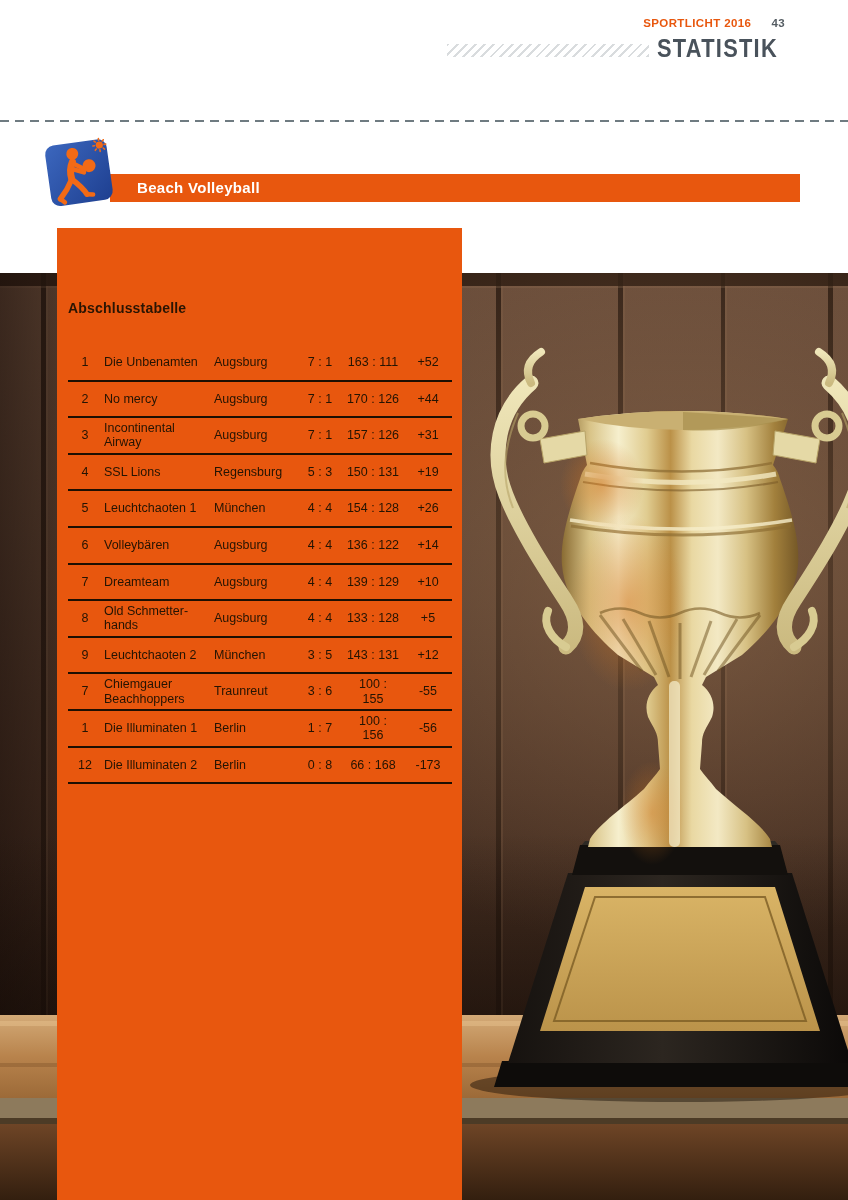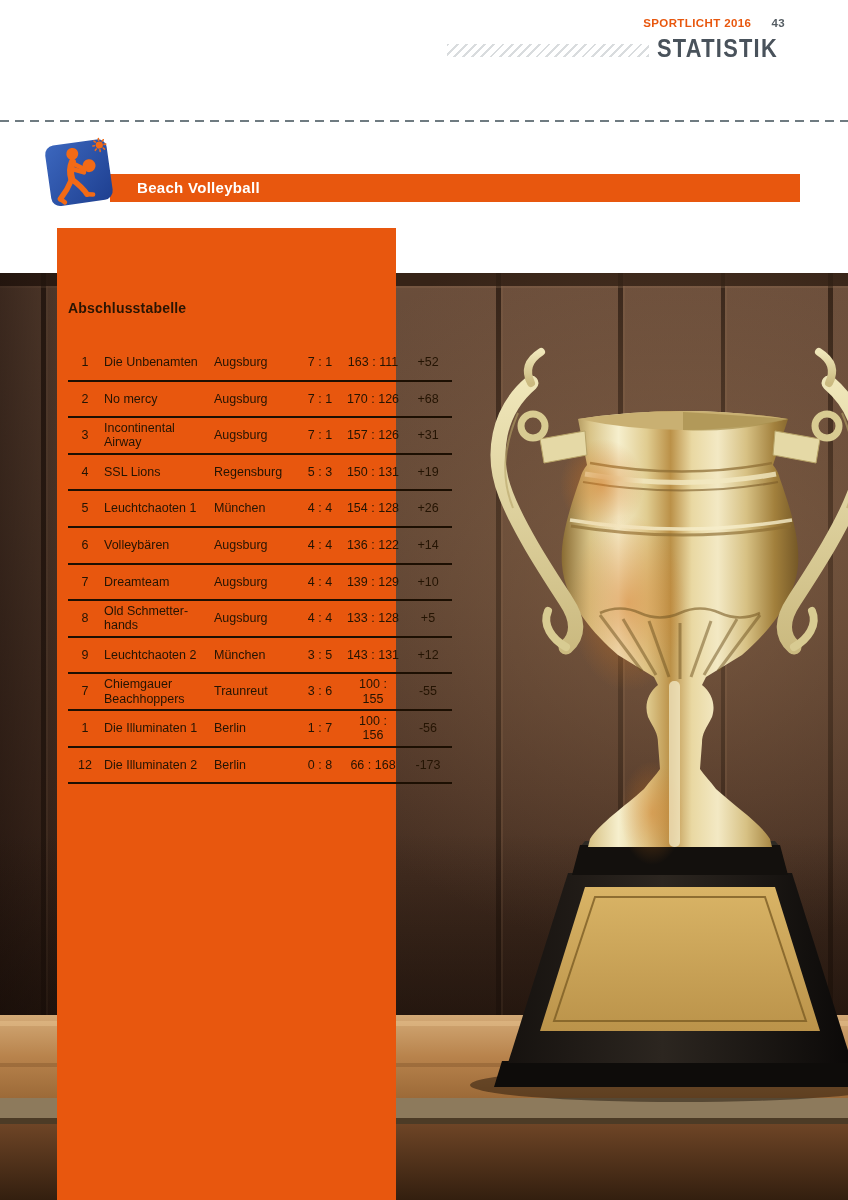--- a/index.html
+++ b/index.html
@@ -22,21 +22,21 @@
   .banner{position:absolute;left:110px;top:166px;width:690px;height:28px;background:#e8570e;z-index:3;margin-top:8px;}
   .banner-label{display:block;padding-left:27px;line-height:28px;color:#ffffff;
                 font-size:15px;font-weight:bold;letter-spacing:.3px;}
   .icon-wrap{position:absolute;left:46px;top:140px;width:68px;height:66px;
              transform:rotate(-8deg);z-index:4;}
 
   
   .photo{position:absolute;left:0;top:273px;width:848px;height:927px;z-index:1;}
 
   
-  .panel{position:absolute;left:57px;top:228px;width:339px;height:972px;background:#e8570e;z-index:2;}
+  .panel{position:absolute;left:57px;top:228px;width:405px;height:972px;background:#e8570e;z-index:2;}
   .panel-title{position:absolute;left:11px;top:72px;font-size:14px;font-weight:bold;
                color:#2a1503;letter-spacing:.2px;}
   .standings{position:absolute;left:11px;top:117px;width:384px;color:#241403;}
   .thead,.trow{display:grid;grid-template-columns:34px 110px 86px 44px 62px 48px;align-items:center;}
   .thead{height:36px;box-sizing:border-box;border-top:2px solid #1c0f02;border-bottom:2px solid #1c0f02;
          font-weight:bold;font-size:11.5px;}
   .trow{height:36.6px;box-sizing:border-box;border-bottom:2px solid #1c0f02;font-size:12.5px;}
   .cell,.hcell{white-space:pre-line;line-height:1.15;}
   .c-platz,.c-saetze,.c-punkte,.c-diff{text-align:center;}
   .c-name,.c-standort{padding-left:2px;}
@@ -272,21 +272,21 @@
             <div class="cell c-saetze">7 : 1</div>
             <div class="cell c-punkte">163 : 111</div>
             <div class="cell c-diff">+52</div>
           </div>
           <div class="trow">
             <div class="cell c-platz">2</div>
             <div class="cell c-name">No mercy</div>
             <div class="cell c-standort">Augsburg</div>
             <div class="cell c-saetze">7 : 1</div>
             <div class="cell c-punkte">170 : 126</div>
-            <div class="cell c-diff">+68</div>
+            <div class="cell c-diff">+44</div>
           </div>
           <div class="trow">
             <div class="cell c-platz">3</div>
             <div class="cell c-name">Incontinental
 Airway</div>
             <div class="cell c-standort">Augsburg</div>
             <div class="cell c-saetze">7 : 1</div>
             <div class="cell c-punkte">157 : 126</div>
             <div class="cell c-diff">+31</div>
           </div>

